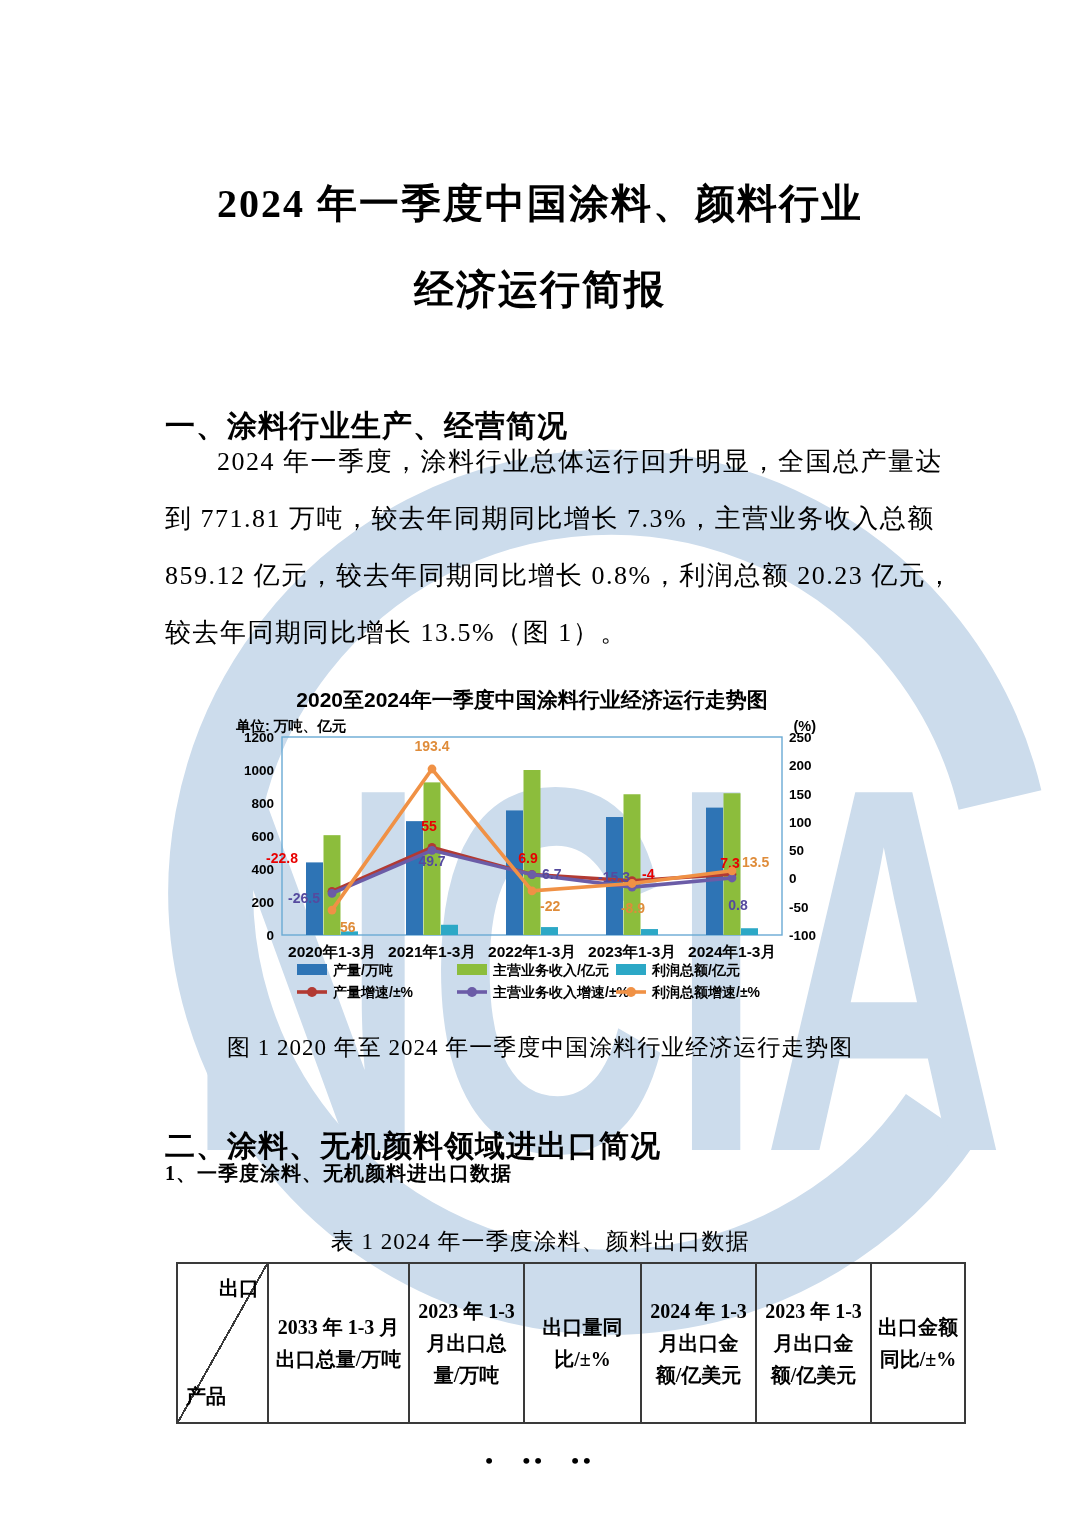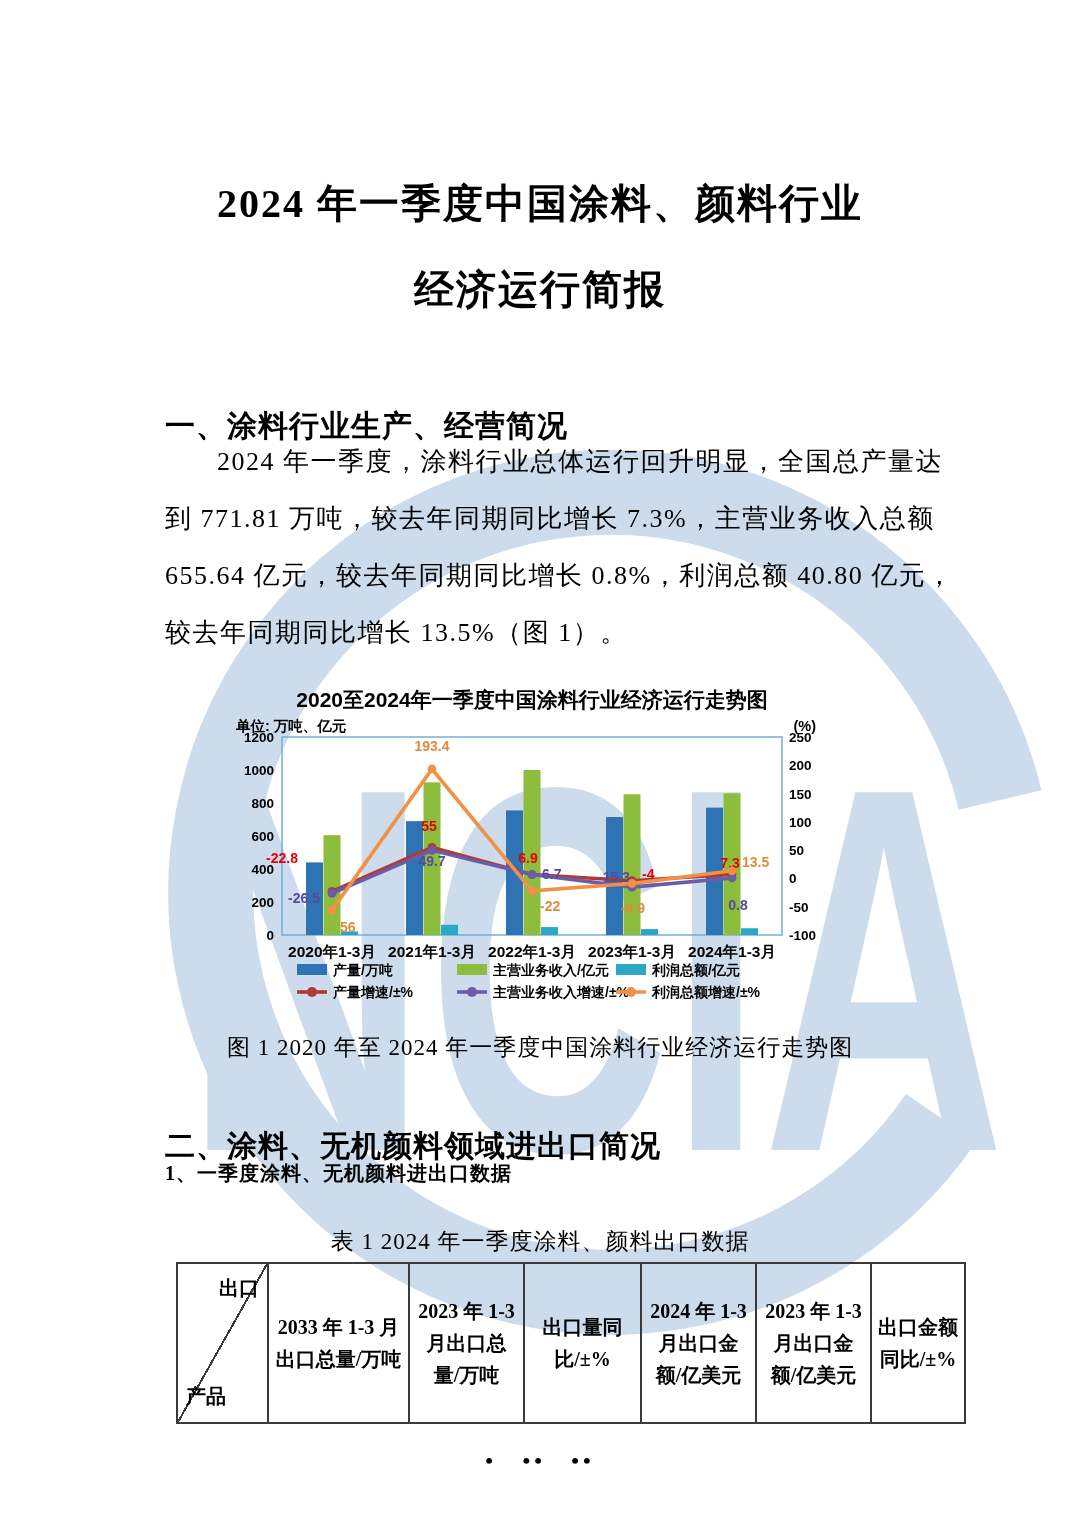--- a/index.html
+++ b/index.html
@@ -55,21 +55,21 @@
 
   <div class="layer">
 
     <div class="doc-title t1">2024 年一季度中国涂料、颜料行业</div>
     <div class="doc-title t2">经济运行简报</div>
 
     <div class="h-sans h1">一、涂料行业生产、经营简况</div>
 
     <div class="para-line pl0">2024 年一季度，涂料行业总体运行回升明显，全国总产量达</div>
     <div class="para-line pl1">到 771.81 万吨，较去年同期同比增长 7.3%，主营业务收入总额</div>
-    <div class="para-line pl2">655.64 亿元，较去年同期同比增长 0.8%，利润总额 40.80 亿元，</div>
+    <div class="para-line pl2">859.12 亿元，较去年同期同比增长 0.8%，利润总额 20.23 亿元，</div>
     <div class="para-line pl3">较去年同期同比增长 13.5%（图 1）。</div>
 
     <div class="chart-wrap">
       <svg id="chart-svg" width="596" height="332" viewBox="0 0 596 332">
           <text x="302" y="22" text-anchor="middle" font-size="21" font-weight="bold" fill="#000">2020至2024年一季度中国涂料行业经济运行走势图</text>
           <text x="6" y="46" font-size="14.5" font-weight="bold" fill="#000">单位: 万吨、亿元</text>
           <text x="586" y="46" text-anchor="end" font-size="14.5" font-weight="bold" fill="#000">(%)</text>
           <rect x="52" y="52" width="500" height="198" fill="none" stroke="#6aaad4" stroke-width="1.4"></rect>
           <text x="44" y="255" text-anchor="end" font-size="13.5" font-weight="bold" fill="#000">0</text>
           <text x="44" y="222" text-anchor="end" font-size="13.5" font-weight="bold" fill="#000">200</text>

